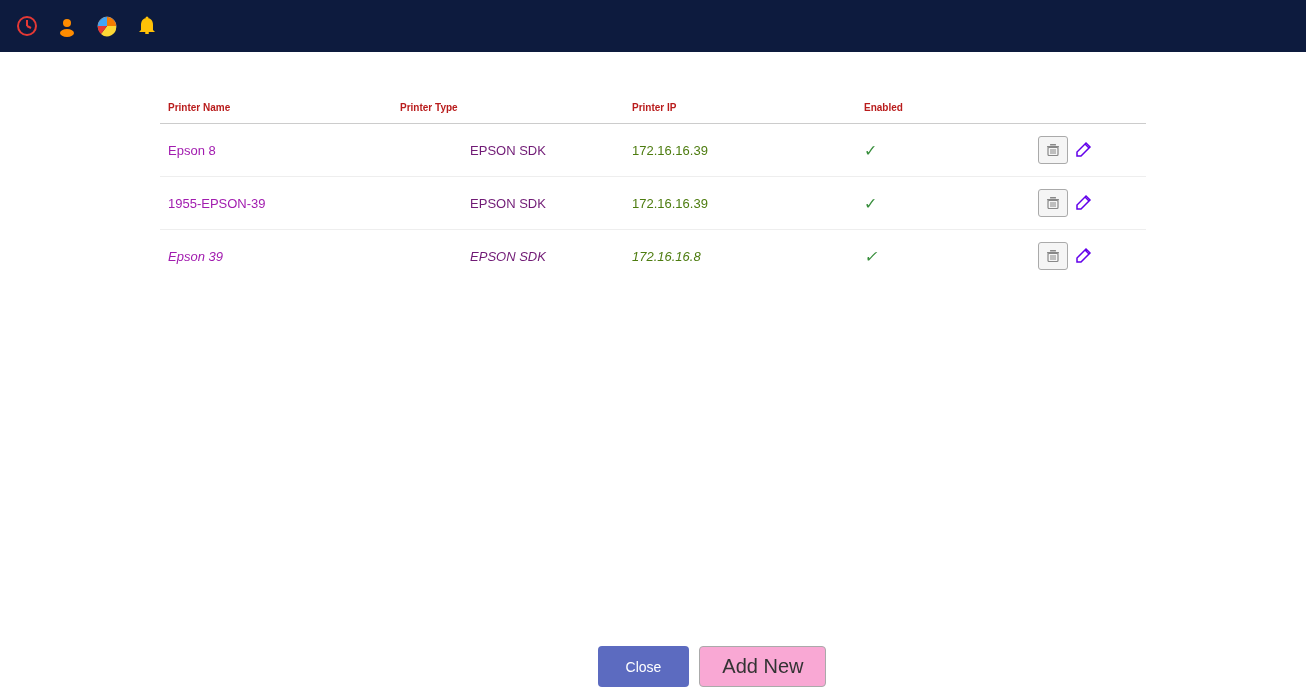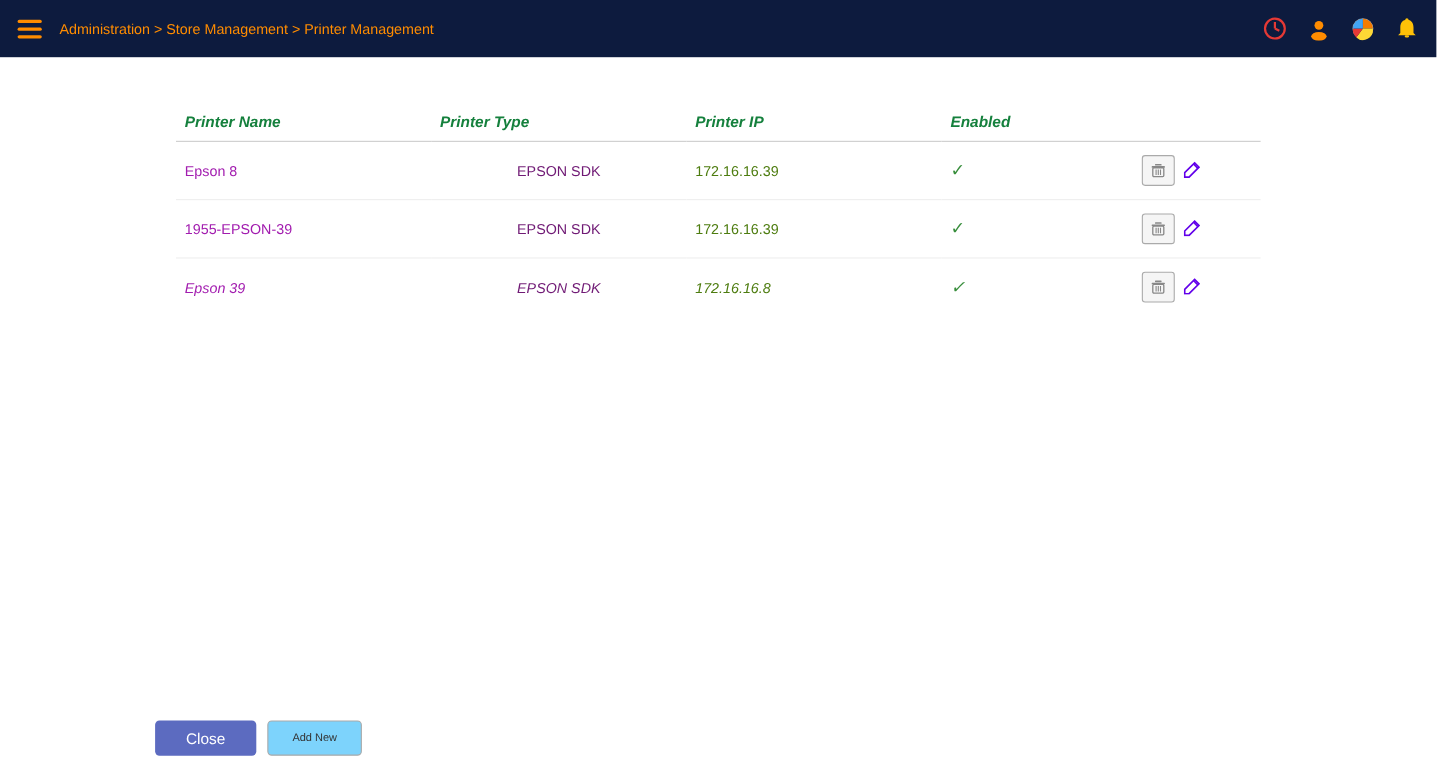--- a/index.html
+++ b/index.html
@@ -57,24 +57,23 @@
     .printer-table {
       width: 100%;
       border-collapse: collapse;
     }
     .printer-table thead tr {
       border-bottom: 1px solid #ccc;
     }
     .printer-table th {
       text-align: left;
       padding: 10px 8px;
-      font-size: 14px;
+      font-size: 10px;
       font-weight: bold;
-      color: #15803d;
-      font-style: italic;
+      color: #b91c1c;
     }
     .printer-table td {
       padding: 12px 8px;
       font-size: 13px;
       border-bottom: 1px solid #eee;
     }
     .printer-table tr:last-child td {
       border-bottom: none;
       font-style: italic;
     }
@@ -110,62 +109,52 @@
     }
 
     
     .footer {
       position: fixed;
       bottom: 0;
       right: 0;
       width: 1188px;
       padding: 12px 23px;
       display: flex;
-      justify-content: flex-start;
+      justify-content: center;
       gap: 10px;
     }
     .btn-close {
       background: #5c6bc0;
       color: #fff;
       border: none;
       padding: 8px 28px;
       font-size: 14px;
       border-radius: 4px;
       cursor: pointer;
     }
     .btn-add-new {
-      background: #7dd3fc;
+      background: #f9a8d4;
       color: #333;
       border: 1px solid #aaa;
       padding: 8px 22px;
-      font-size: 10px;
+      font-size: 20px;
       border-radius: 4px;
       cursor: pointer;
     }
 
     
     .checkmark {
       color: #388e3c;
       font-size: 16px;
     }
   </style>
 </head>
 <body>
 
 <div class="header">
-  <div class="header-left">
-    <div class="hamburger">
-      <span></span>
-      <span></span>
-      <span></span>
-    </div>
-    <div class="breadcrumb">
-      <span>Administration</span><span> &gt; </span><span>Store Management</span><span> &gt; </span><span>Printer Management</span>
-    </div>
-  </div>
   <div class="header-right">
     <div class="header-icon">
       <svg width="22" height="22" viewBox="0 0 22 22">
         <circle cx="11" cy="11" r="9" stroke="#e53935" stroke-width="2" fill="none"></circle>
         <line x1="11" y1="5" x2="11" y2="11" stroke="#e53935" stroke-width="2"></line>
         <line x1="11" y1="11" x2="15" y2="13" stroke="#e53935" stroke-width="2"></line>
       </svg>
     </div>
     <div class="header-icon">
       <svg width="22" height="22" viewBox="0 0 22 22">

